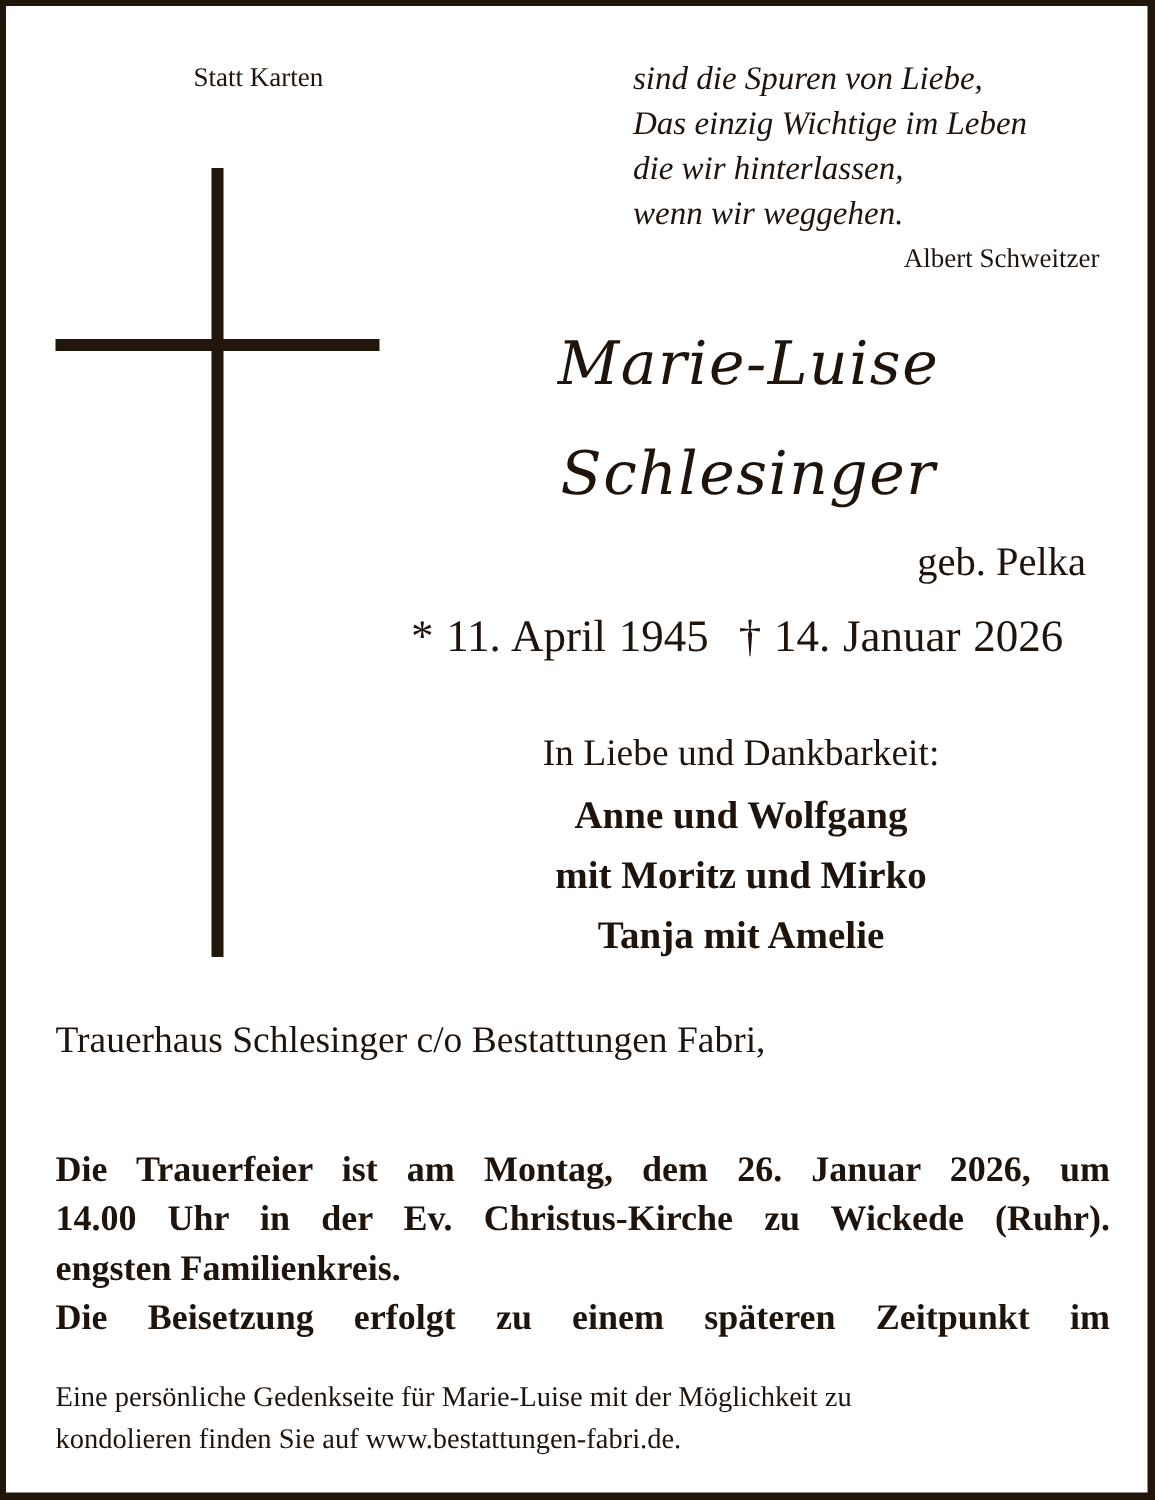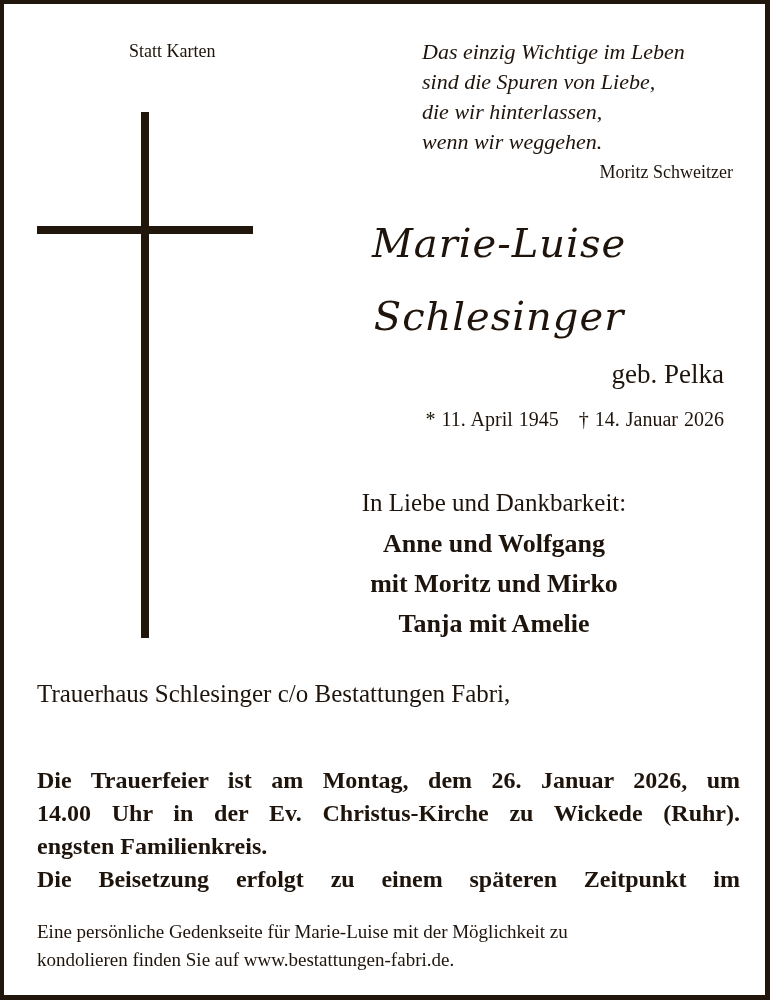--- a/index.html
+++ b/index.html
@@ -19,43 +19,43 @@
     .cross-v { position: absolute; left: 137px; top: 108px; width: 8px; height: 526px; background: #20160c; }
     .cross-h { position: absolute; left: 33px; top: 222px; width: 216px; height: 8px; background: #20160c; }
     .name {
       position: absolute; left: 270px; width: 450px; text-align: center;
       font-style: italic; font-size: 40px; line-height: 60px; letter-spacing: 1px;
       font-family: "DejaVu Serif", "Liberation Serif", serif; font-weight: normal;
     }
     .name-1 { top: 209px; }
     .name-2 { top: 282px; }
     .born { position: absolute; left: 270px; width: 450px; top: 355px; text-align: right; font-size: 27px; }
-    .dates { position: absolute; left: 270px; width: 450px; top: 404px; text-align: right; font-size: 20px; word-spacing: 1px; }
+    .dates { position: absolute; left: 270px; width: 450px; top: 404px; text-align: left; font-size: 30px; word-spacing: 1px; }
     .dates .gap { display: inline-block; width: 20px; }
     .thanks { position: absolute; left: 280px; width: 420px; top: 480px; text-align: center; font-size: 25px; line-height: 38px; }
     .mourners { position: absolute; left: 280px; width: 420px; top: 520px; text-align: center; font-size: 26px; line-height: 40px; font-weight: bold; }
     .address { position: absolute; left: 33px; top: 673px; font-size: 25px; line-height: 34px; }
     .service { position: absolute; left: 33px; width: 703px; top: 760px; font-size: 24px; line-height: 33px; text-align: justify; font-weight: bold; }
     .service .line { display: block; text-align: justify; text-align-last: justify; }
     .service .line.last { text-align-last: left; }
     .memorial { position: absolute; left: 33px; width: 703px; top: 914px; font-size: 19px; line-height: 28px; }
   </style>
 </head>
 <body>
 
 <div class="card">
   <div class="statt">Statt Karten</div>
 
   <div class="quote">
+    <div>sind die Spuren von Liebe,</div>
     <div>Das einzig Wichtige im Leben</div>
-    <div>sind die Spuren von Liebe,</div>
     <div>die wir hinterlassen,</div>
     <div>wenn wir weggehen.</div>
   </div>
-  <div class="quote-author">Moritz Schweitzer</div>
+  <div class="quote-author">Albert Schweitzer</div>
 
   <div>
     <div class="cross-v"></div>
     <div class="cross-h"></div>
   </div>
 
   <div class="name name-1">Marie-Luise</div>
   <div class="name name-2">Schlesinger</div>
   <div class="born">geb. Pelka</div>
   <div class="dates">

